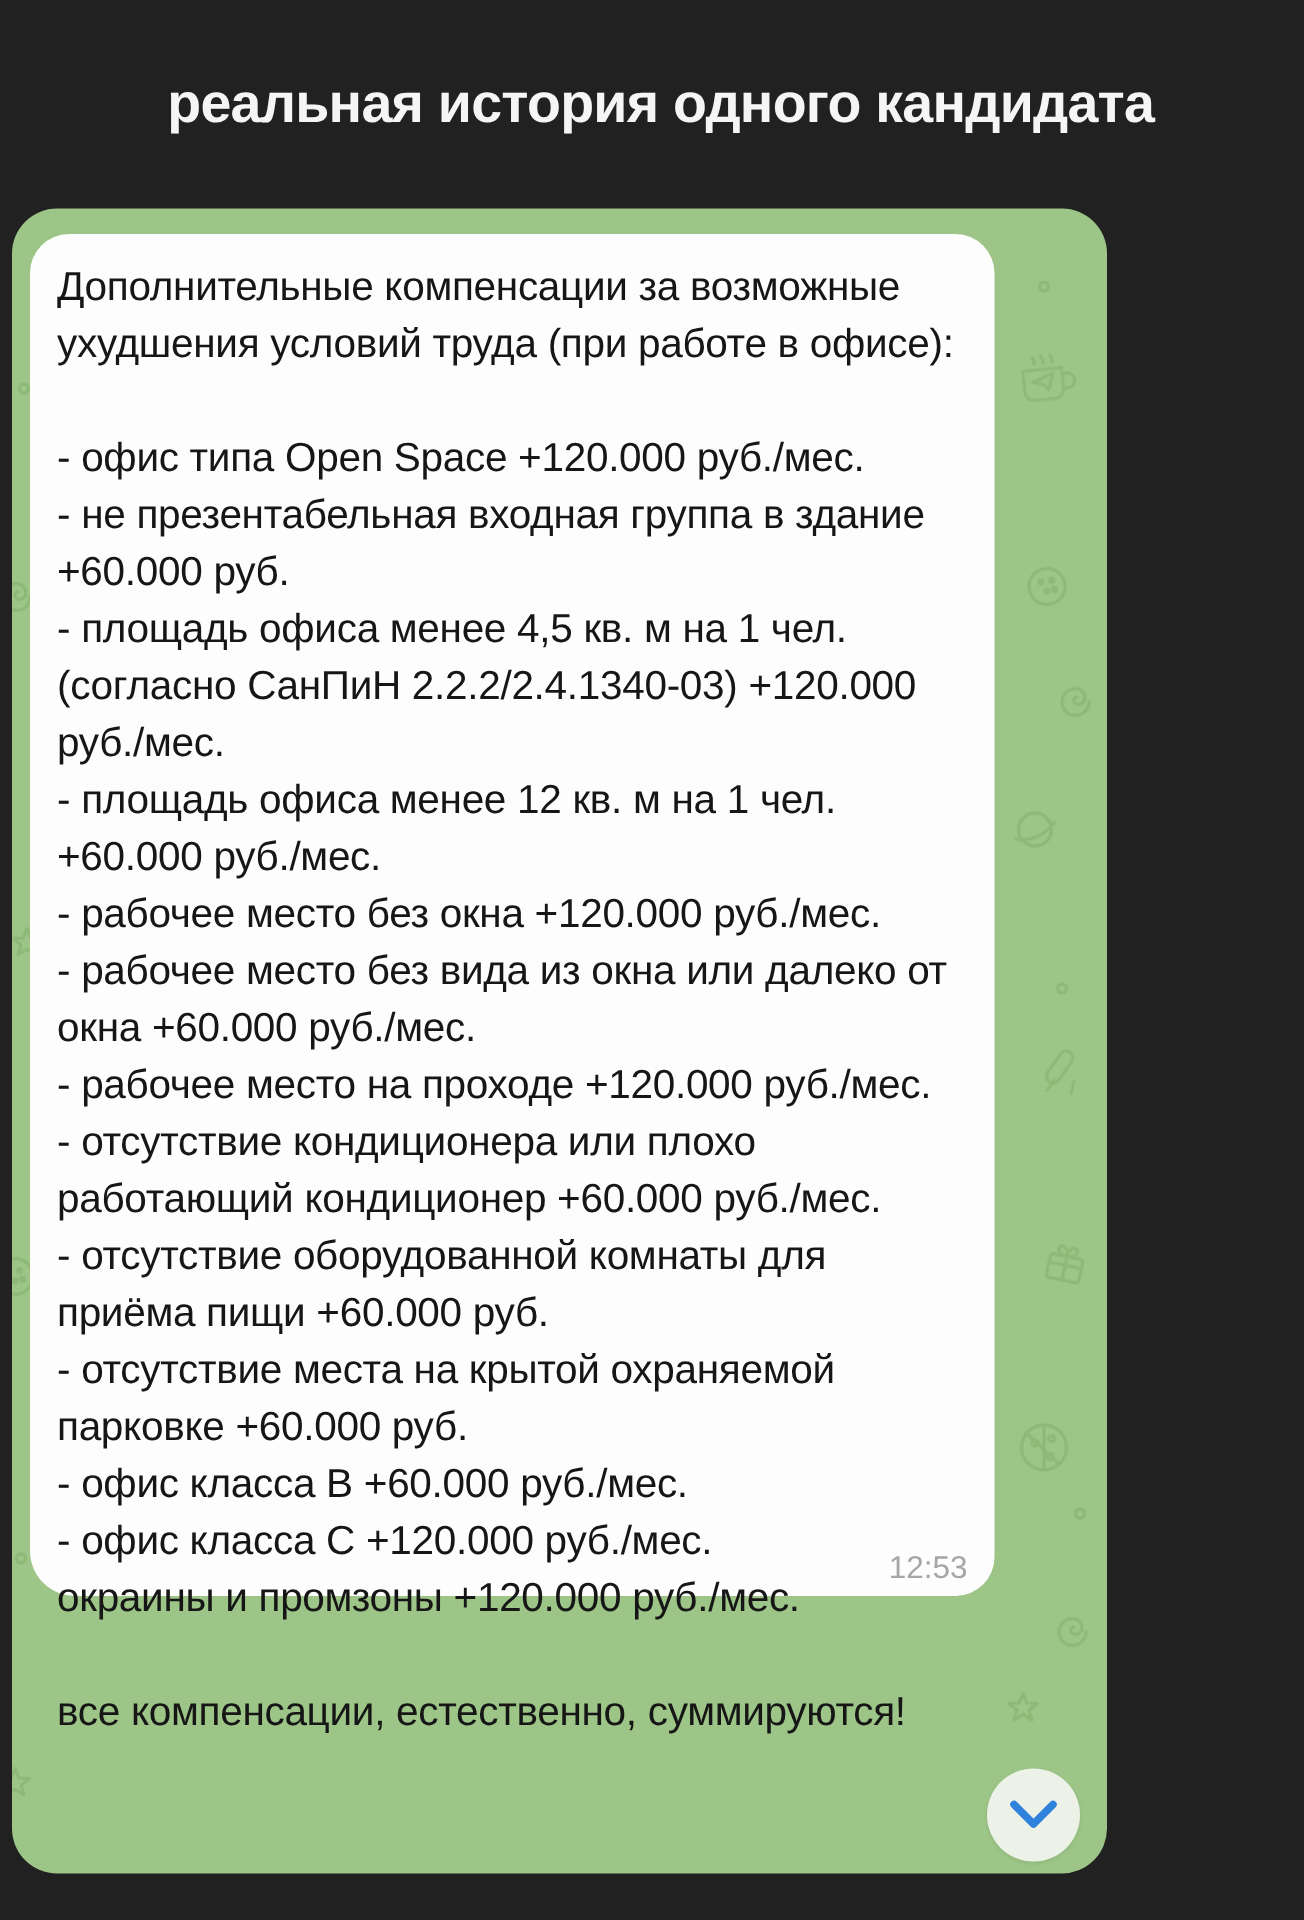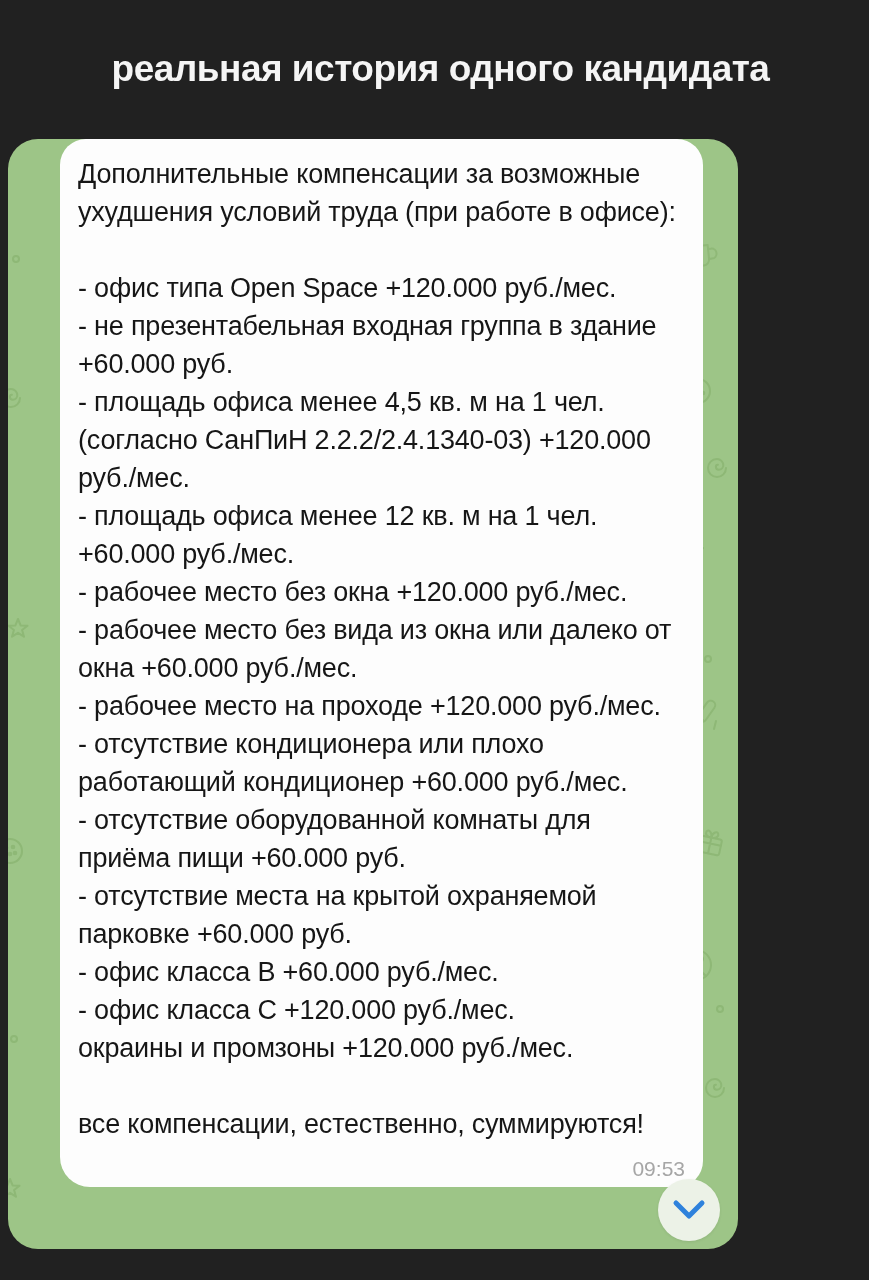--- a/index.html
+++ b/index.html
@@ -29,28 +29,27 @@
     border-radius: 30px;
     overflow: hidden;
   }
   .doodles {
     position: absolute; inset: 0;
     width: 100%; height: 100%;
     pointer-events: none;
   }
   .bubble {
     position: absolute;
-    left: 12px; top: 0;
-    width: 643px; height: 1048px;
+    left: 12px; top: 17px;
+    width: 643px; height: 908px;
     background: #fdfdfd;
     border-radius: 26px;
     border-bottom-left-radius: 30px;
     box-sizing: border-box;
     padding: 16px 16px 10px 18px;
-    margin-left: 40px;
   }
   .msg-text {
     color: #161616;
     font-size: 27px;
     line-height: 38px;
     white-space: pre-wrap;
     word-wrap: break-word;
     letter-spacing: -0.2px;
   }
   .msg-time {
@@ -155,21 +154,21 @@
 - рабочее место без вида из окна или далеко от окна +60.000 руб./мес.
 - рабочее место на проходе +120.000 руб./мес.
 - отсутствие кондиционера или плохо работающий кондиционер +60.000 руб./мес.
 - отсутствие оборудованной комнаты для приёма пищи +60.000 руб.
 - отсутствие места на крытой охраняемой парковке +60.000 руб.
 - офис класса B +60.000 руб./мес.
 - офис класса C +120.000 руб./мес.
 окраины и промзоны +120.000 руб./мес.
 
 все компенсации, естественно, суммируются!</div>
-    <span class="msg-time">09:53</span>
+    <span class="msg-time">12:53</span>
   </div>
 
   <div class="scroll-btn">
     <svg width="34" height="22" viewBox="0 0 34 22">
       <polyline points="4,4 17,17 30,4" fill="none" stroke="#2e82dc" stroke-width="5" stroke-linecap="round" stroke-linejoin="round"></polyline>
     </svg>
   </div>
 
 </div>
 

